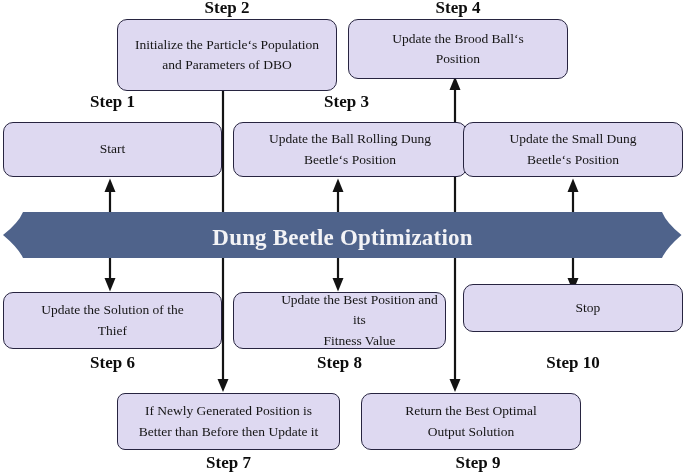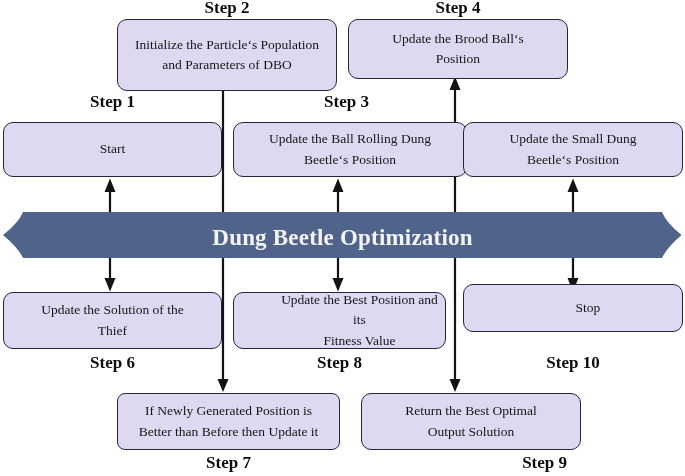--- a/index.html
+++ b/index.html
@@ -42,21 +42,21 @@
   .b10{left:463px;top:284px;width:220px;height:48px;padding-left:36px;}
   
   .l1{left:3px;top:92px;width:219px;}
   .l2{left:117px;top:-2px;width:220px;}
   .l3{left:240px;top:92px;width:213px;}
   .l4{left:348px;top:-2px;width:220px;}
   .l5{left:463px;top:92px;width:220px;}
   .l6{left:3px;top:353px;width:219px;}
   .l7{left:117px;top:453px;width:223px;}
   .l8{left:233px;top:353px;width:213px;}
-  .l9{left:347px;top:453px;width:220px;text-align:right;}
+  .l9{left:368px;top:453px;width:220px;}
   .l10{left:463px;top:353px;width:220px;}
 </style>
 </head>
 <body>
 
 <div class="canvas">
 
   <svg class="connector-layer" width="685" height="476" viewBox="0 0 685 476">
 
     <g>

